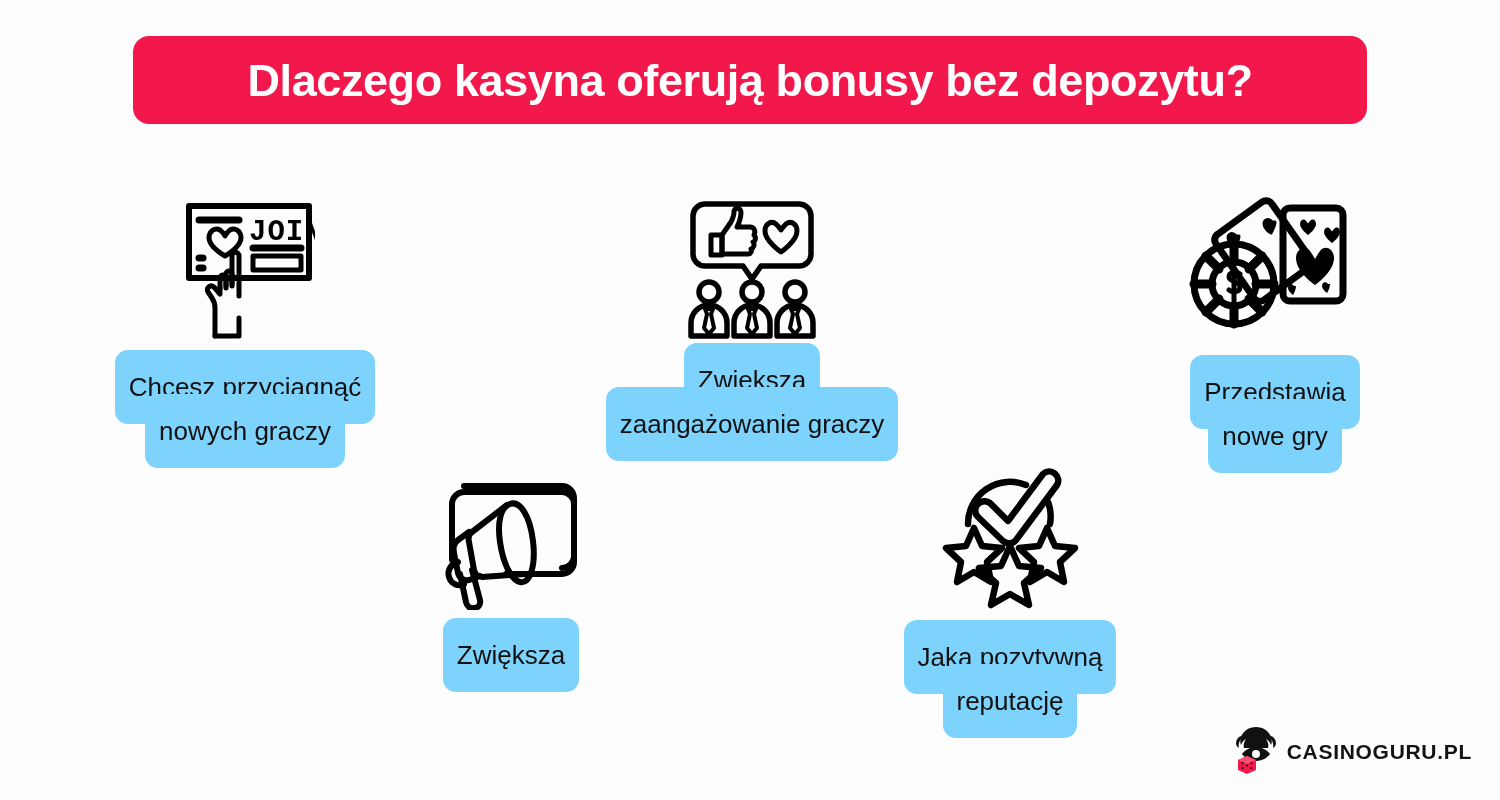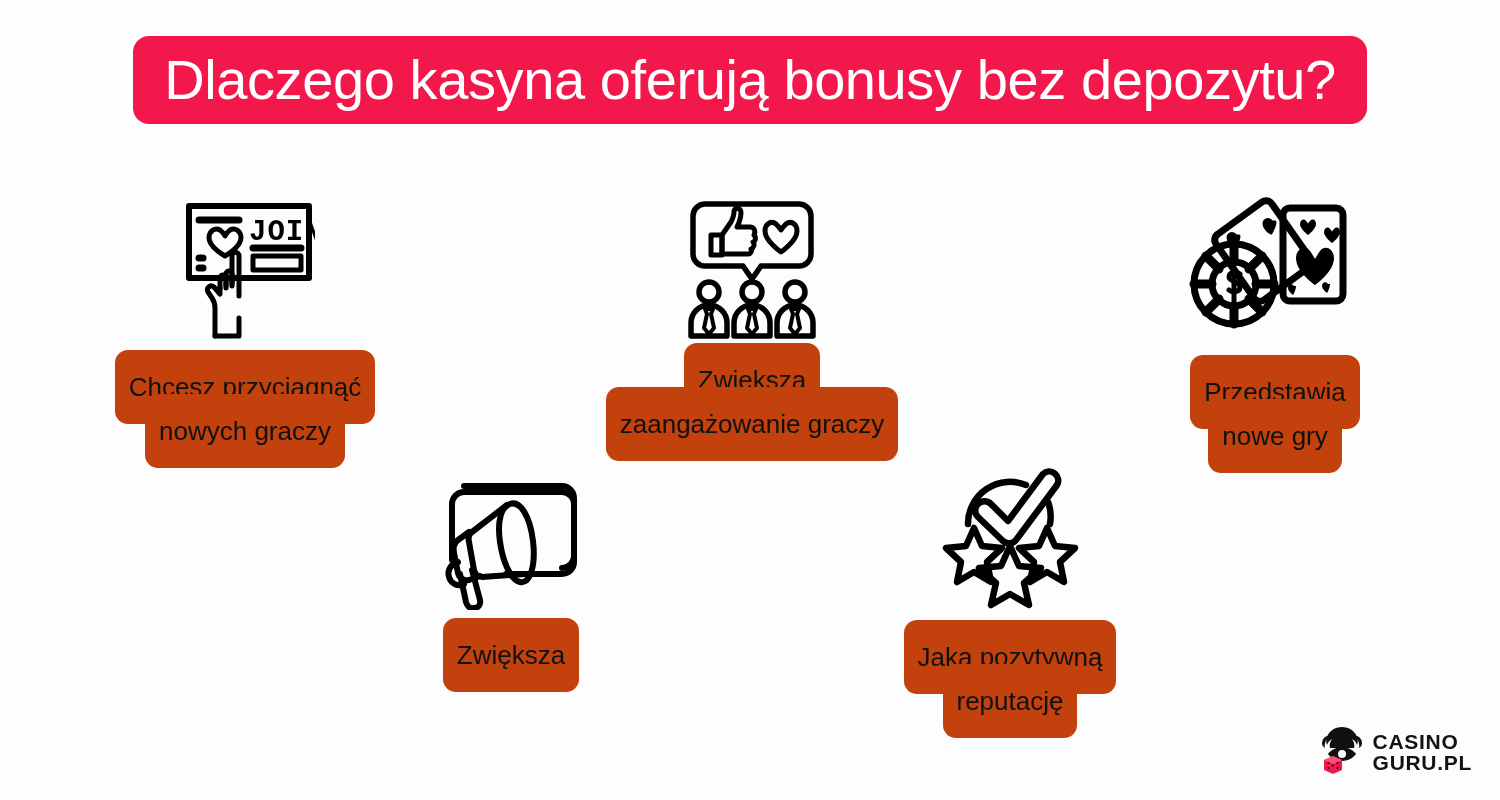--- a/index.html
+++ b/index.html
@@ -24,22 +24,22 @@
     width: 1234px;
     height: 88px;
     background: #f2184c;
     border-radius: 16px;
     display: flex;
     align-items: center;
     justify-content: center;
   }
   #title-text {
     color: #ffffff;
-    font-size: 56px;
-    font-weight: normal;
+    font-size: 45px;
+    font-weight: bold;
     letter-spacing: -0.4px;
     line-height: 1;
     white-space: nowrap;
   }
 
   
   .card {
     position: absolute;
     display: flex;
     flex-direction: column;
@@ -51,21 +51,21 @@
   .card-label {
     margin-top: 16px;
     text-align: center;
     font-size: 26px;
     line-height: 1.52;
     color: #111111;
     max-width: 420px;
   }
   .card-label .ln {
     display: inline;
-    background: #c2410c;
+    background: #7dd3fc;
     border-radius: 13px;
     box-decoration-break: clone;
     -webkit-box-decoration-break: clone;
     padding: 22px 14px;
     white-space: nowrap;
   }
   .card-label .lnwrap { display: block; }
   .card-label .lnwrap + .lnwrap { margin-top: 4px; }
 
   
@@ -85,21 +85,21 @@
   #brand-logo {
     position: absolute;
     right: 28px;
     bottom: 22px;
     display: flex;
     align-items: center;
     gap: 9px;
   }
   #brand-wordmark {
     display: flex;
-    flex-direction: column;
+    flex-direction: row;
     line-height: 1.02;
   }
   #brand-wordmark span {
     font-size: 21px;
     font-weight: bold;
     letter-spacing: 0.7px;
     color: #121212;
   }
 </style>
 </head>

